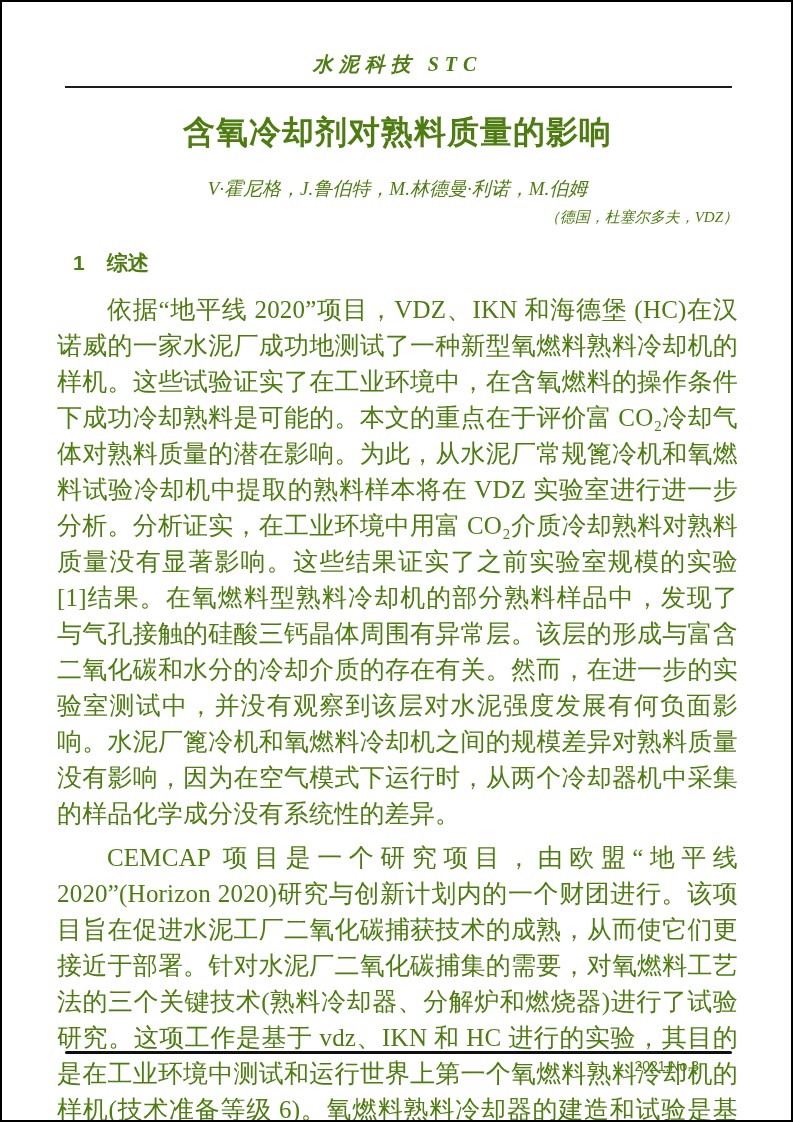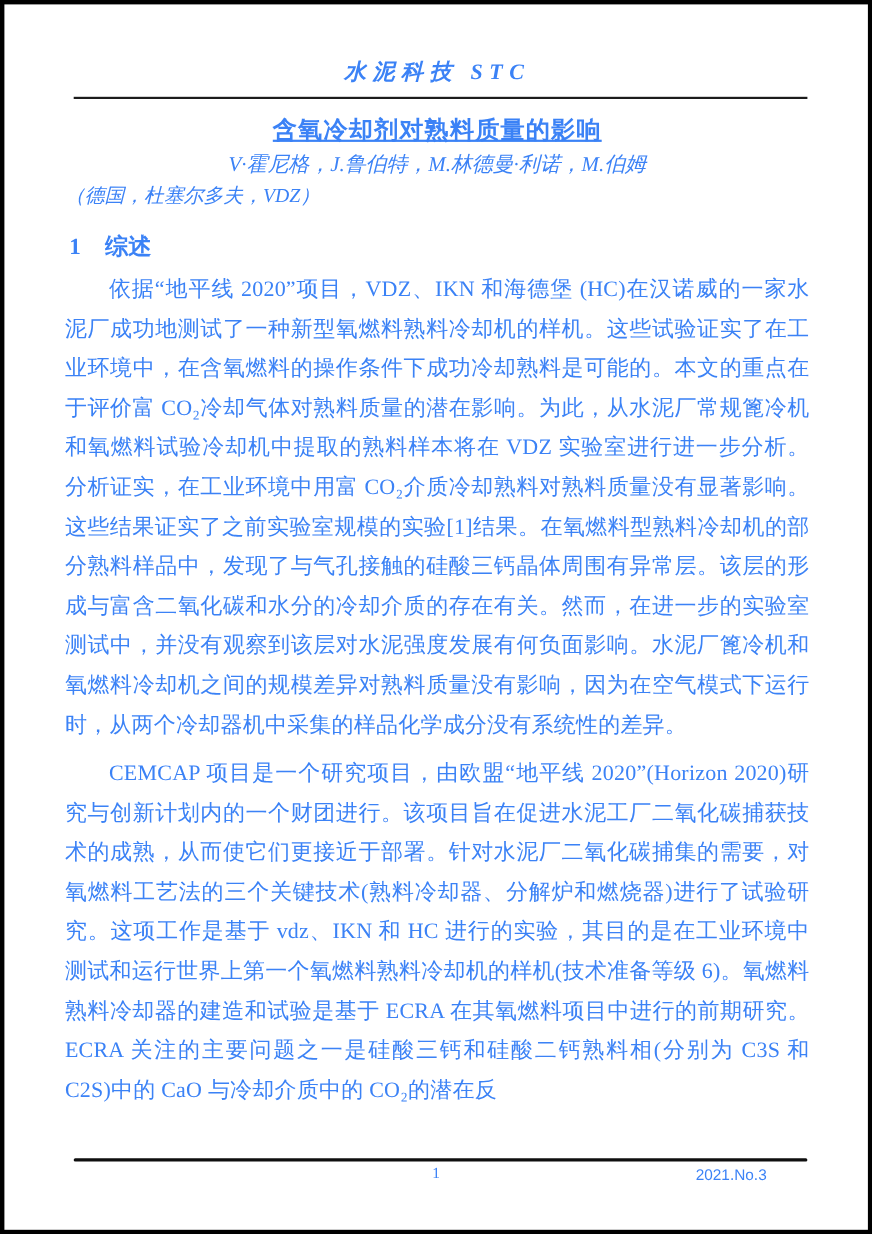--- a/index.html
+++ b/index.html
@@ -3,22 +3,22 @@
 <meta charset="utf-8">
 <style>
   html, body { margin: 0; padding: 0; background: #9a9a9a; }
   .page {
     position: relative;
     width: 793px;
     height: 1122px;
     margin: 0 auto;
     background: #ffffff;
     box-sizing: border-box;
-    border: 4px solid #000000;
-    color: #3b82f6;
+    border: 2px solid #000000;
+    color: #4d7c0f;
     font-family: "Liberation Serif", serif;
     overflow: hidden;
   }
   .content {
     box-sizing: border-box;
     width: 100%;
     padding: 0 53px 0 55px;
   }
   .running-head {
     margin-top: 50px;
@@ -31,55 +31,55 @@
   }
   .head-rule {
     position: absolute;
     top: 84px;
     left: 63px;
     width: 667px;
     height: 2px;
     background: #1c1c1c;
   }
   .article-title {
-    margin: 20px 0 0 0;
+    margin: 36px 0 0 0;
     text-align: center;
     font-family: "Liberation Sans", sans-serif;
-    font-size: 22px;
+    font-size: 32px;
     line-height: 40px;
     font-weight: bold;
     letter-spacing: 1px;
-    text-decoration: underline;
   }
   .authors {
+    margin-top: 25px;
     text-align: center;
     font-size: 19px;
     line-height: 24px;
     font-style: italic;
   }
   .affiliation {
     margin-top: 4px;
-    text-align: left;
-    font-size: 18px;
+    text-align: right;
+    font-size: 15px;
     line-height: 24px;
     font-style: italic;
   }
   .section-heading {
-    margin: 4px;
-    font-family: Liberation Serif, serif;
+    margin: 16px;
+    font-family: Liberation Sans, sans-serif;
     font-size: 21px;
     line-height: 26px;
     font-weight: bold;
   }
   .section-heading .sec-num { display: inline-block; margin-right: 22px; }
   .sec-1 .section-heading { margin-top: 21px; }
   .sec-2 .section-heading { margin-top: 5px; }
   .body-para {
     margin: 8px 0 0 0;
-    font-size: 20px;
+    font-size: 25px;
     line-height: 36px;
     text-align: justify;
     text-justify: inter-ideograph;
     text-indent: 2em;
     letter-spacing: 0.2px;
   }
   .footer-rule {
     position: absolute;
     top: 1049px;
     left: 63px;

